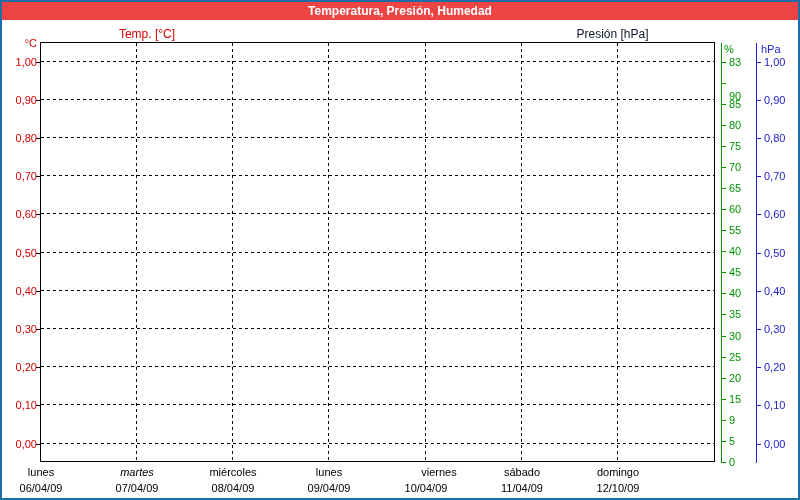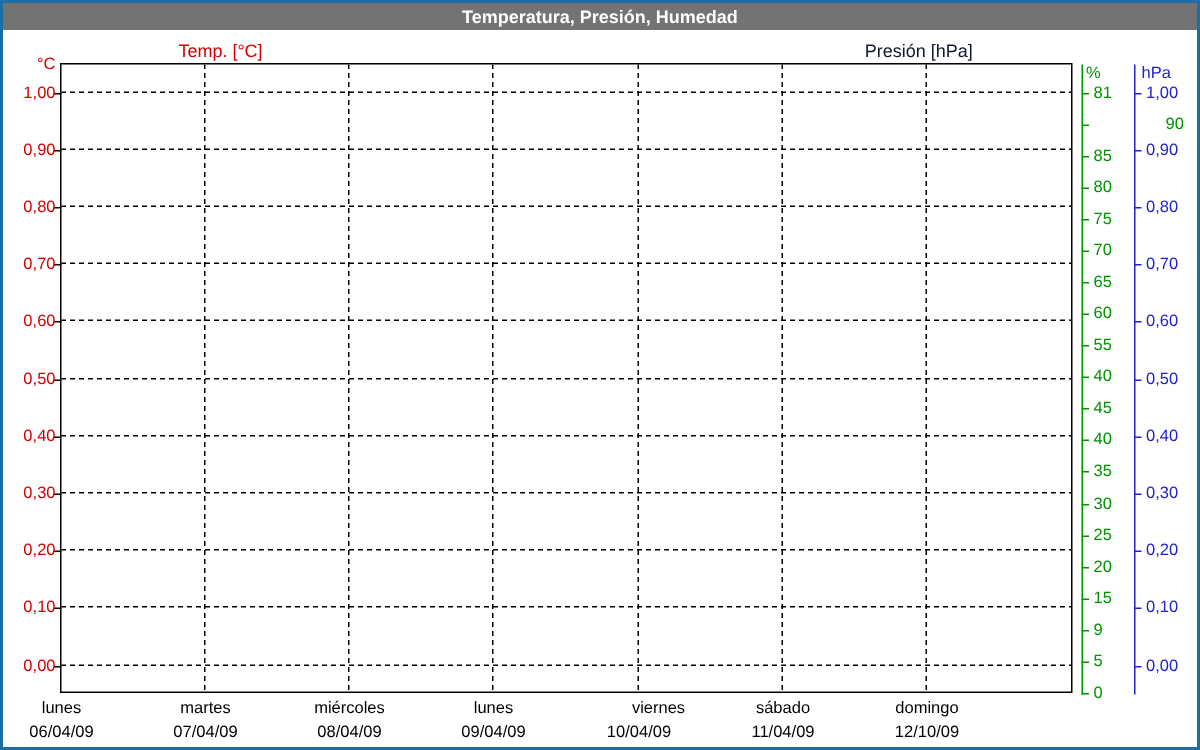--- a/index.html
+++ b/index.html
@@ -3,21 +3,21 @@
 <meta charset="utf-8">
 <style>
   html,body{margin:0;padding:0;background:#9aa7b1;}
   .window{
     position:relative;width:800px;height:500px;box-sizing:border-box;
     background:#ffffff;border:2px solid #1d6da7;overflow:hidden;
     font-family:"Liberation Sans", sans-serif;
   }
   .titlebar{
     position:absolute;left:0;top:0;width:796px;height:18px;
-    background:#737373;color:#ffffff;text-align:center;
+    background:#ef4444;color:#ffffff;text-align:center;
     font-size:12px;font-weight:bold;line-height:18px;
   }
   .legend-label{position:absolute;top:26px;font-size:12px;text-align:center;line-height:13px;}
   .legend-temp{left:95px;width:100px;color:#d40000;}
   .legend-hum{left:330px;width:125px;color:#0f172a;margin-top:46px;}
   .legend-pres{left:548px;width:125px;color:#0f172a;}
   .plot{
     position:absolute;left:38px;top:40px;width:673px;height:418px;
     border:1px solid #000000;background:#ffffff;box-sizing:content-box;
   }
@@ -119,23 +119,23 @@
       <div class="ylabel-pres" style="top: 283px;">0,40</div>
       <div class="tick-pres" style="top: 327px;"></div>
       <div class="ylabel-pres" style="top: 321px;">0,30</div>
       <div class="tick-pres" style="top: 365px;"></div>
       <div class="ylabel-pres" style="top: 359px;">0,20</div>
       <div class="tick-pres" style="top: 403px;"></div>
       <div class="ylabel-pres" style="top: 397px;">0,10</div>
       <div class="tick-pres" style="top: 442px;"></div>
       <div class="ylabel-pres" style="top: 436px;">0,00</div>
       <div class="tick-hum" style="top: 60px;"></div>
-      <div class="ylabel-hum" style="top: 54px;">81</div>
+      <div class="ylabel-hum" style="top: 54px;">83</div>
       <div class="tick-hum" style="top: 81px;"></div>
-      <div class="ylabel-hum" style="top: 75px; margin-left: 48px;">90</div>
+      <div class="ylabel-hum" style="top: 88px;">90</div>
       <div class="tick-hum" style="top: 102px;"></div>
       <div class="ylabel-hum" style="top: 96px;">85</div>
       <div class="tick-hum" style="top: 123px;"></div>
       <div class="ylabel-hum" style="top: 117px;">80</div>
       <div class="tick-hum" style="top: 144px;"></div>
       <div class="ylabel-hum" style="top: 138px;">75</div>
       <div class="tick-hum" style="top: 165px;"></div>
       <div class="ylabel-hum" style="top: 159px;">70</div>
       <div class="tick-hum" style="top: 186px;"></div>
       <div class="ylabel-hum" style="top: 180px;">65</div>
@@ -160,21 +160,21 @@
       <div class="tick-hum" style="top: 397px;"></div>
       <div class="ylabel-hum" style="top: 391px;">15</div>
       <div class="tick-hum" style="top: 418px;"></div>
       <div class="ylabel-hum" style="top: 412px;">9</div>
       <div class="tick-hum" style="top: 439px;"></div>
       <div class="ylabel-hum" style="top: 433px;">5</div>
       <div class="tick-hum" style="top: 460px;"></div>
       <div class="ylabel-hum" style="top: 454px;">0</div>
       <div class="day-name" style="left: -9px;">lunes</div>
       <div class="day-date" style="left: -9px;">06/04/09</div>
-      <div class="day-name" style="left: 87px;">martes</div>
+      <div class="day-name" style="left: 87px; font-style: italic;">martes</div>
       <div class="day-date" style="left: 87px;">07/04/09</div>
       <div class="day-name" style="left: 183px;">miércoles</div>
       <div class="day-date" style="left: 183px;">08/04/09</div>
       <div class="day-name" style="left: 279px;">lunes</div>
       <div class="day-date" style="left: 279px;">09/04/09</div>
       <div class="day-name" style="left: 389px;">viernes</div>
       <div class="day-date" style="left: 376px;">10/04/09</div>
       <div class="day-name" style="left: 472px;">sábado</div>
       <div class="day-date" style="left: 472px;">11/04/09</div>
       <div class="day-name" style="left: 568px;">domingo</div>

